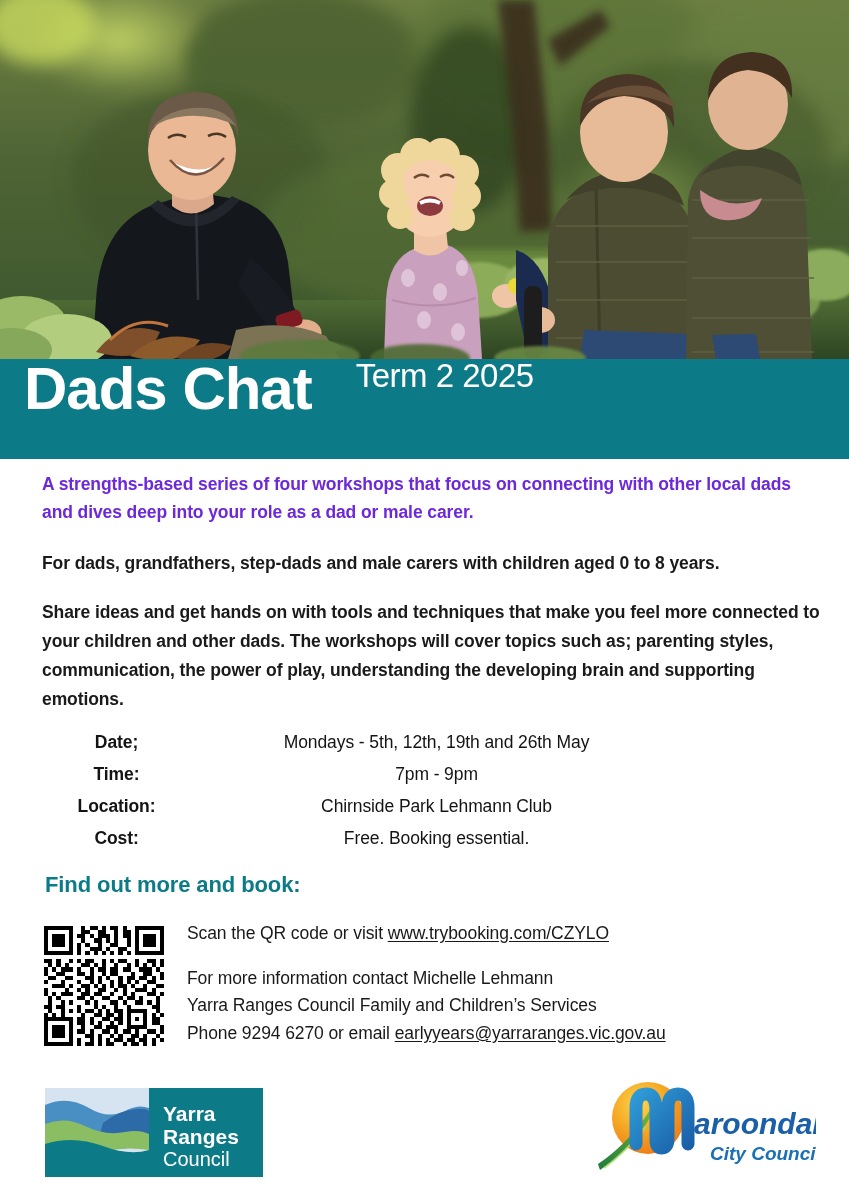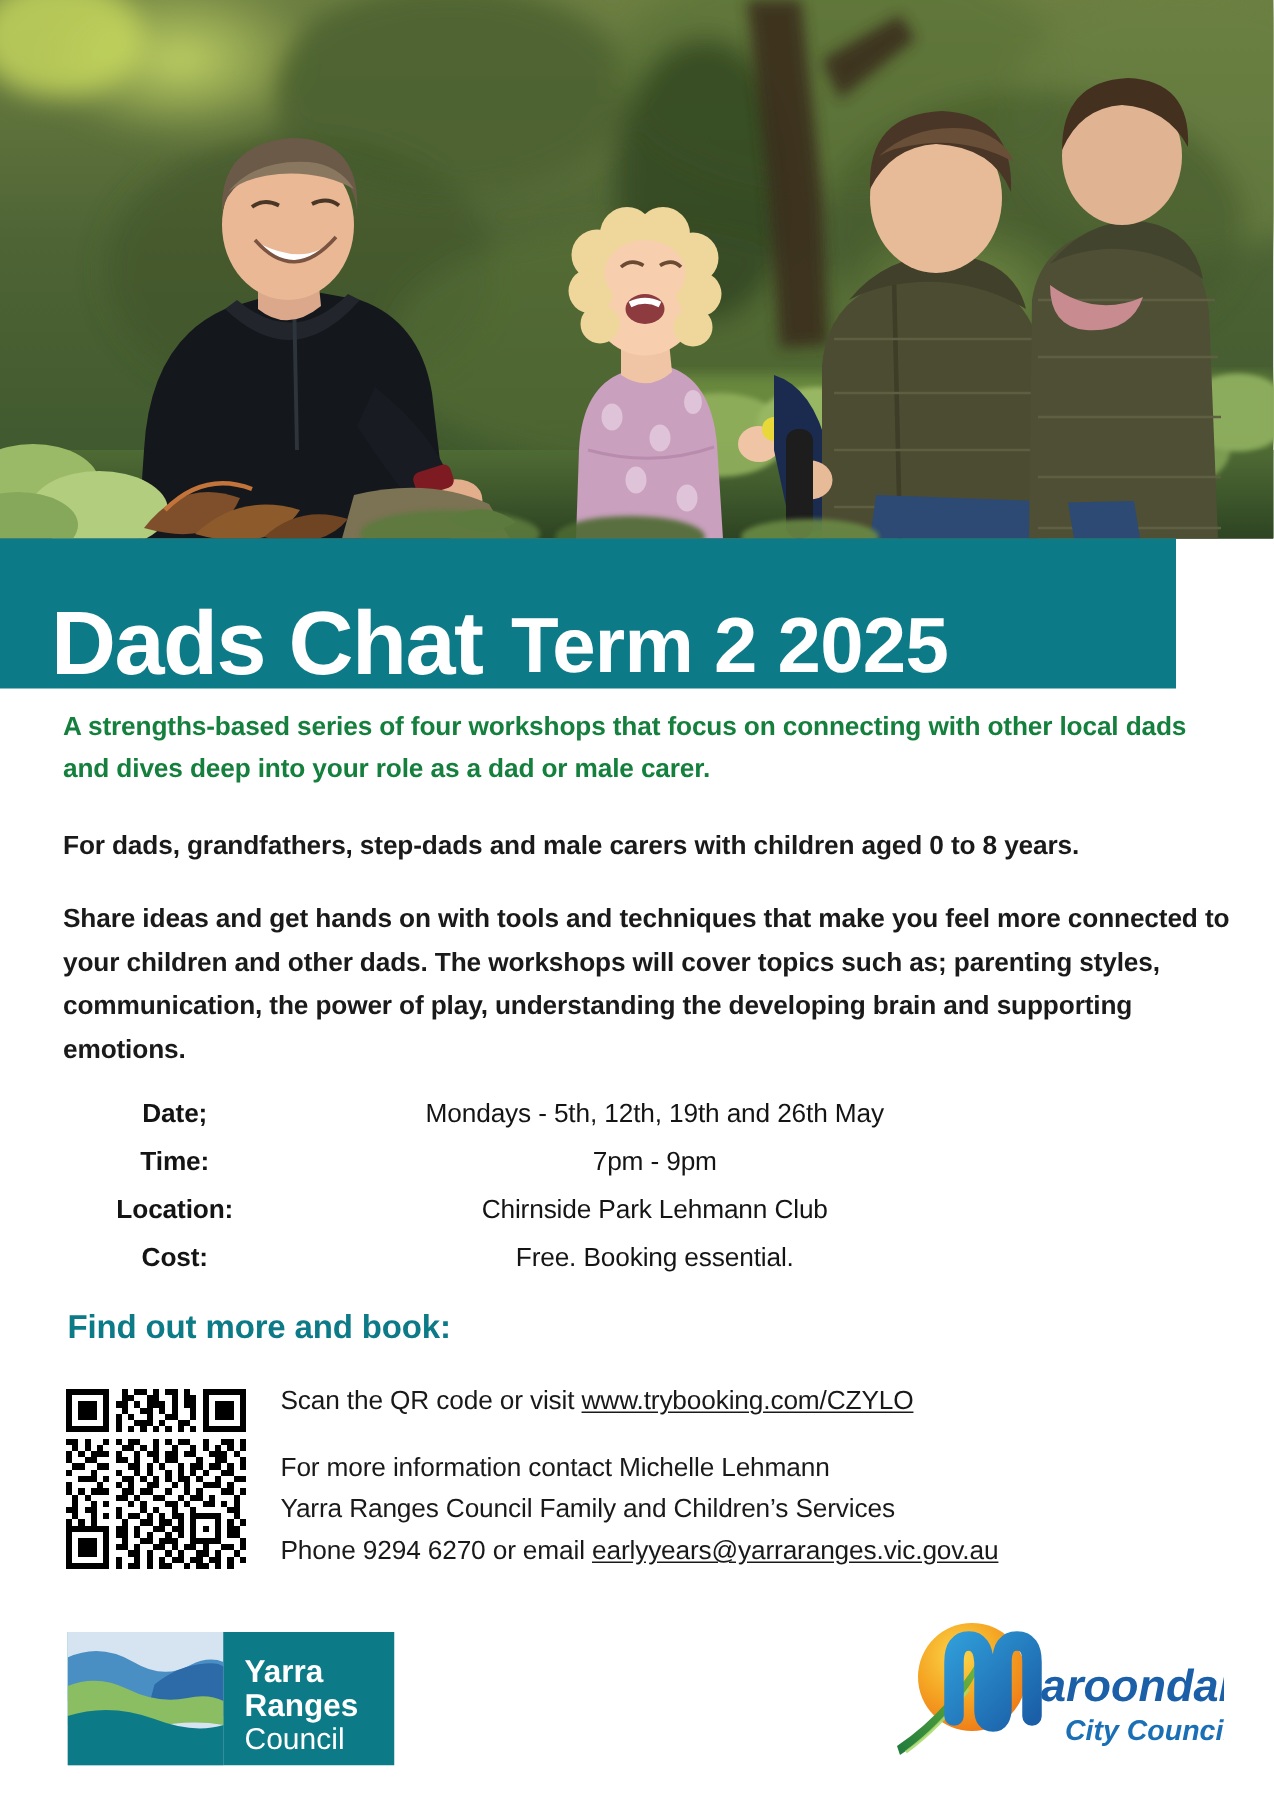--- a/index.html
+++ b/index.html
@@ -28,58 +28,58 @@
     overflow: hidden;
     background: #3d5330;
   }
   .hero svg { display: block; width: 849px; height: 359px; }
 
   
   .banner {
     position: absolute;
     left: 0;
     top: 359px;
-    width: 784px;
+    width: 849px;
     height: 100px;
     background: #0d7b87;
     display: flex;
-    align-items: flex-end;
+    align-items: flex-start;
     box-sizing: border-box;
-    padding-left: 34px;
+    padding-left: 24px;
   }
   .banner-title {
     color: #ffffff;
     font-size: 60px;
     font-weight: bold;
     line-height: 1;
     letter-spacing: -1px;
     white-space: nowrap;
   }
   .banner-term {
     color: #ffffff;
-    font-size: 52px;
-    font-weight: bold;
+    font-size: 33px;
+    font-weight: normal;
     line-height: 1;
     letter-spacing: -0.5px;
-    margin-left: 19px;
+    margin-left: 44px;
     white-space: nowrap;
     padding-bottom: 2px;
   }
 
   
   .body-wrap {
     position: absolute;
     left: 42px;
     top: 470px;
     width: 780px;
   }
   .lead {
     font-size: 17.5px;
     font-weight: bold;
-    color: #15803d;
+    color: #6d28d9;
     line-height: 1.62;
     margin: 0 0 22px 0;
     letter-spacing: -0.1px;
   }
   .para {
     font-size: 17.5px;
     font-weight: bold;
     color: #1a1a1a;
     line-height: 1.66;
     margin: 0 0 20px 0;

